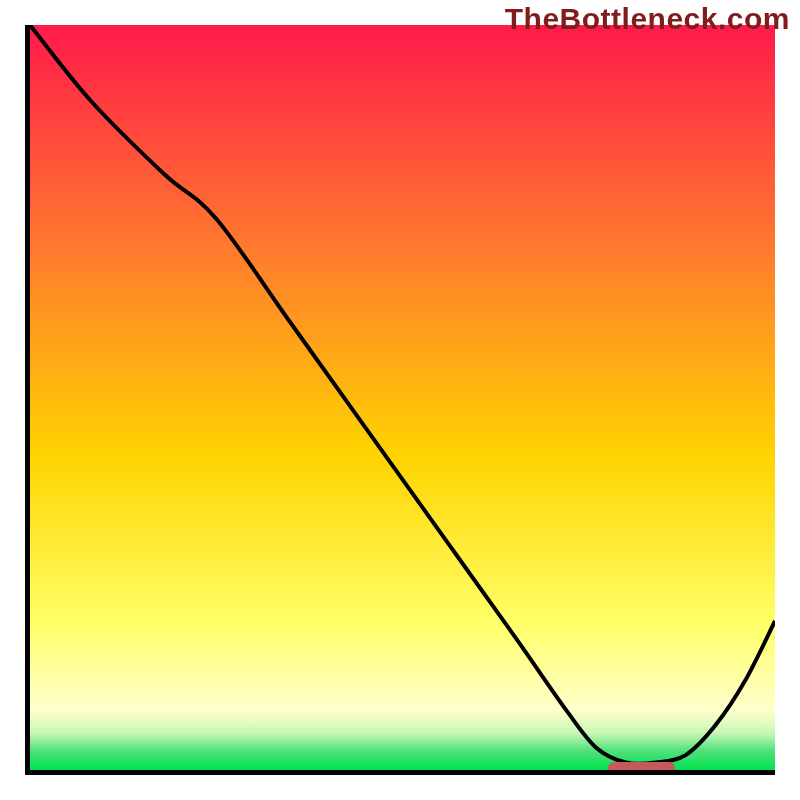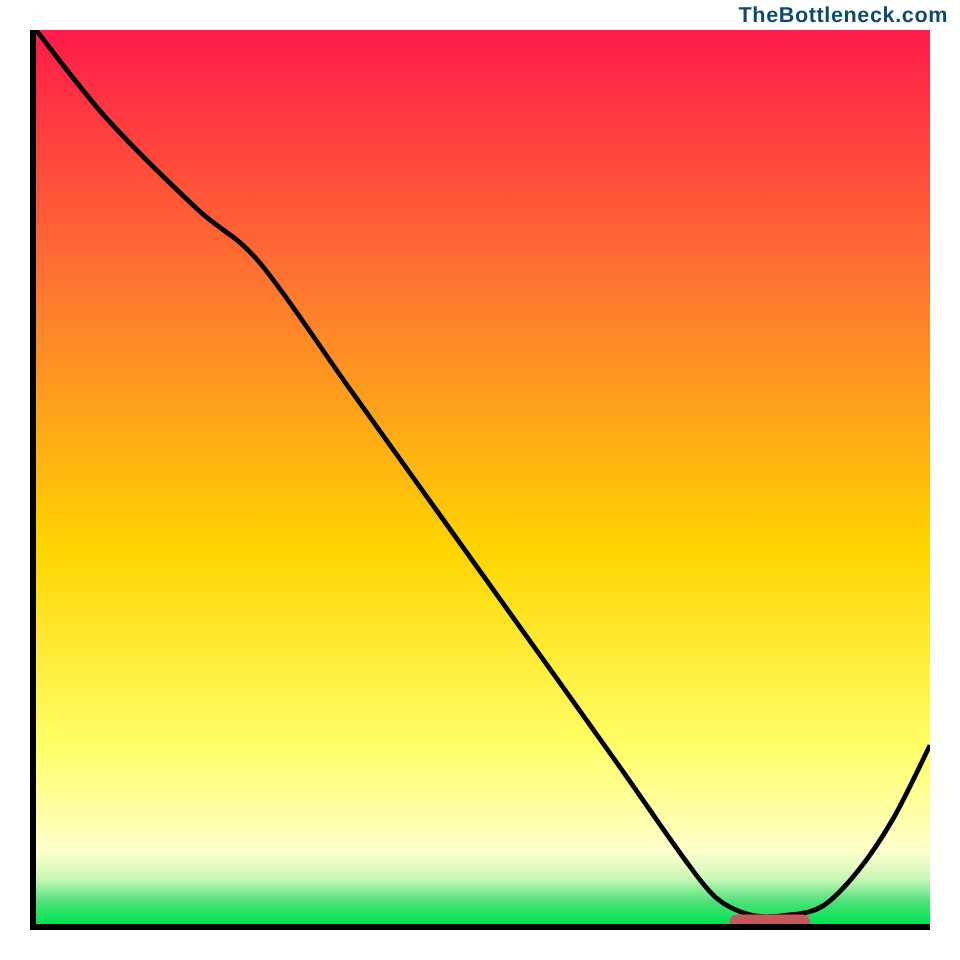--- a/index.html
+++ b/index.html
@@ -12,23 +12,23 @@
   }
   .container {
     position: relative;
     width: 800px;
     height: 800px;
   }
   .watermark {
     position: absolute;
     top: 2px;
     right: 10px;
-    font-size: 18px;
+    font-size: 30px;
     font-weight: bold;
-    color: #0c4a6e;
+    color: #7f1d1d;
     letter-spacing: 0.5px;
     z-index: 20;
   }
   .plot-frame {
     position: absolute;
     left: 25px;
     top: 25px;
     width: 750px;
     height: 750px;
     box-sizing: border-box;

